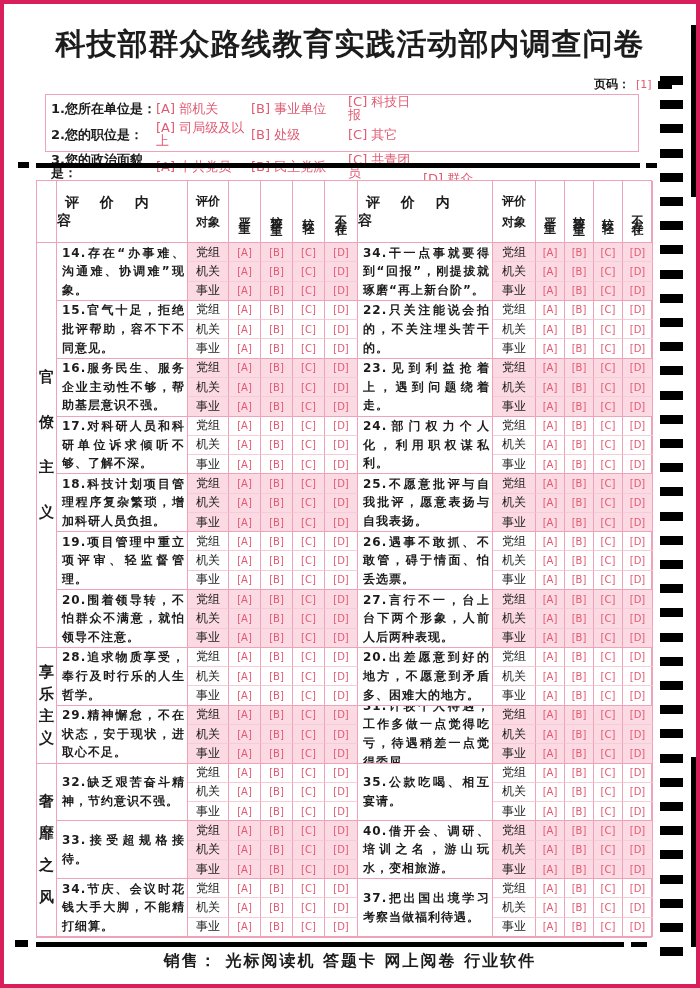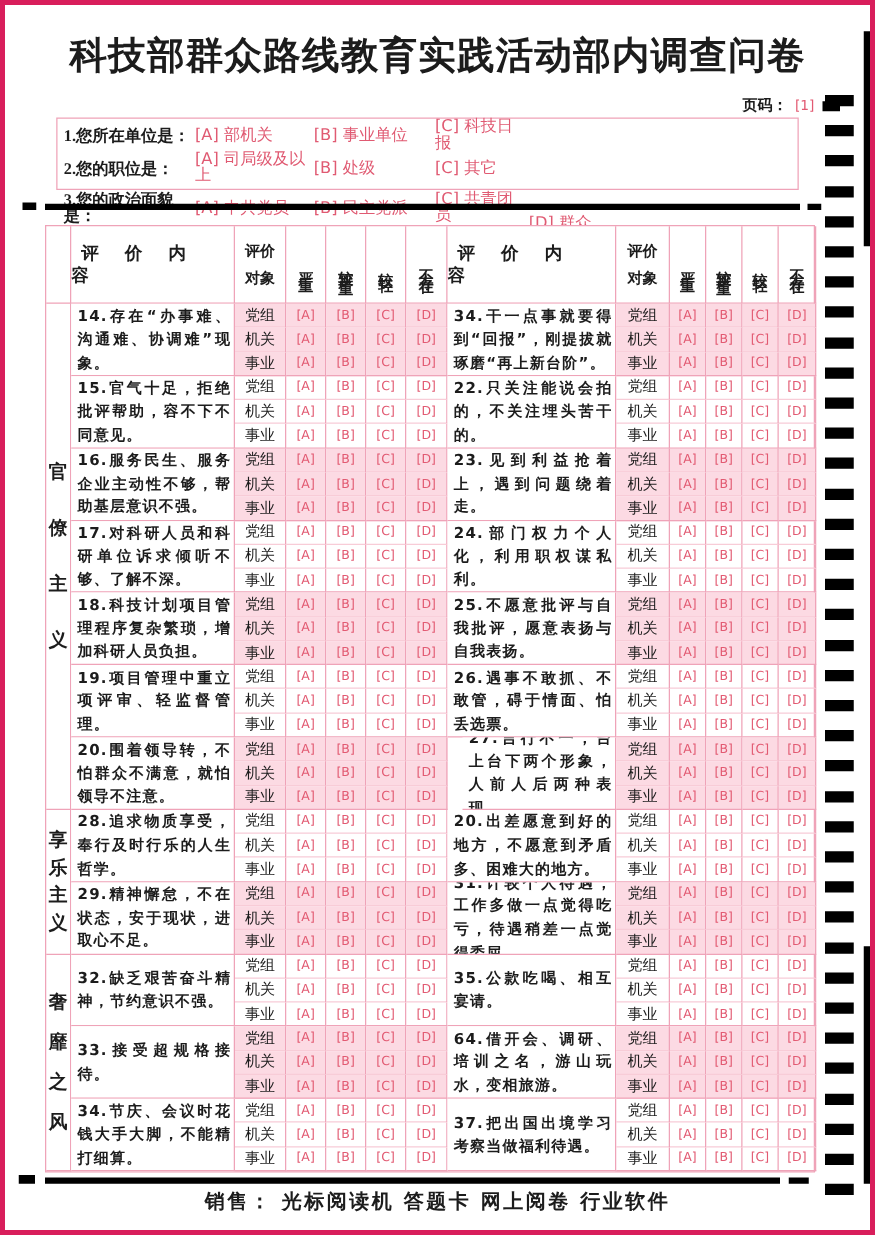--- a/index.html
+++ b/index.html
@@ -14,21 +14,21 @@
   .frame{position:absolute;inset:0;border:4px solid var(--frame);pointer-events:none;z-index:50;}
   .title{position:absolute;top:24px;left:0;width:700px;text-align:center;
     font-size:30px;font-weight:bold;letter-spacing:1px;}
   .pageno{position:absolute;top:76px;left:594px;display:flex;align-items:center;gap:6px;
     font-size:12px;font-weight:bold;}
   .pno-opt{color:var(--bub);font-size:11px;font-weight:normal;}
   .pno-mark{display:inline-block;width:14px;height:8px;background:#000;}
   .profile{position:absolute;left:45px;top:94px;width:594px;height:58px;
     border:1px solid var(--line);box-sizing:border-box;display:flex;flex-direction:column;justify-content:space-evenly;}
   .prow{display:flex;align-items:center;padding-left:5px;font-size:13px;line-height:1;}
-  .plabel{width:105px;font-weight:bold;color:var(--ink);font-family:Liberation Serif, serif;}
+  .plabel{width:105px;font-weight:bold;color:var(--ink);}
   .popt{color:var(--popt);}
   .popt.w0{width:95px;} .popt.w1{width:97px;} .popt.w2{width:75px;} .popt.w3{flex:1;margin-top:25px;}
   .sq{position:absolute;background:#000;}
   .sq-tl{left:18px;top:162px;width:11px;height:6px;}
   .bar-top{left:36px;top:163px;width:604px;height:5px;}
   .dash-tr{left:646px;top:163px;width:11px;height:5px;}
   .sq-bl{left:15px;top:940px;width:13px;height:7px;}
   .bar-bottom{left:36px;top:942px;width:588px;height:5px;}
   .dash-br{left:631px;top:942px;width:16px;height:5px;}
   .grid{position:absolute;left:36px;top:180px;width:616px;height:758px;box-sizing:border-box;
@@ -463,21 +463,21 @@
     <div class="cell tc lt" style="grid-area: 18 / 9;">机关</div>
     <div class="cell oc lt" style="grid-area: 18 / 10;">[A]</div>
     <div class="cell oc lt" style="grid-area: 18 / 11;">[B]</div>
     <div class="cell oc lt" style="grid-area: 18 / 12;">[C]</div>
     <div class="cell oc lt" style="grid-area: 18 / 13;">[D]</div>
     <div class="cell tc" style="grid-area: 19 / 9;">事业</div>
     <div class="cell oc" style="grid-area: 19 / 10;">[A]</div>
     <div class="cell oc" style="grid-area: 19 / 11;">[B]</div>
     <div class="cell oc" style="grid-area: 19 / 12;">[C]</div>
     <div class="cell oc" style="grid-area: 19 / 13;">[D]</div>
-    <div class="cell qc" style="grid-area: 20 / 8 / span 3; margin-left: 12px;">
+    <div class="cell qc" style="grid-area: 20 / 8 / span 3;">
       <span>27.言行不一，台上台下两个形象，人前人后两种表现。</span>
     </div>
     <div class="cell tc sh lt" style="grid-area: 20 / 9;">党组</div>
     <div class="cell oc sh lt" style="grid-area: 20 / 10;">[A]</div>
     <div class="cell oc sh lt" style="grid-area: 20 / 11;">[B]</div>
     <div class="cell oc sh lt" style="grid-area: 20 / 12;">[C]</div>
     <div class="cell oc sh lt" style="grid-area: 20 / 13;">[D]</div>
     <div class="cell tc sh lt" style="grid-area: 21 / 9;">机关</div>
     <div class="cell oc sh lt" style="grid-area: 21 / 10;">[A]</div>
     <div class="cell oc sh lt" style="grid-area: 21 / 11;">[B]</div>
@@ -536,21 +536,21 @@
     <div class="cell oc lt" style="grid-area: 30 / 10;">[A]</div>
     <div class="cell oc lt" style="grid-area: 30 / 11;">[B]</div>
     <div class="cell oc lt" style="grid-area: 30 / 12;">[C]</div>
     <div class="cell oc lt" style="grid-area: 30 / 13;">[D]</div>
     <div class="cell tc" style="grid-area: 31 / 9;">事业</div>
     <div class="cell oc" style="grid-area: 31 / 10;">[A]</div>
     <div class="cell oc" style="grid-area: 31 / 11;">[B]</div>
     <div class="cell oc" style="grid-area: 31 / 12;">[C]</div>
     <div class="cell oc" style="grid-area: 31 / 13;">[D]</div>
     <div class="cell qc" style="grid-area: 32 / 8 / span 3;">
-      <span>64.借开会、调研、培训之名，游山玩水，变相旅游。</span>
+      <span>40.借开会、调研、培训之名，游山玩水，变相旅游。</span>
     </div>
     <div class="cell tc sh lt" style="grid-area: 32 / 9;">党组</div>
     <div class="cell oc sh lt" style="grid-area: 32 / 10;">[A]</div>
     <div class="cell oc sh lt" style="grid-area: 32 / 11;">[B]</div>
     <div class="cell oc sh lt" style="grid-area: 32 / 12;">[C]</div>
     <div class="cell oc sh lt" style="grid-area: 32 / 13;">[D]</div>
     <div class="cell tc sh lt" style="grid-area: 33 / 9;">机关</div>
     <div class="cell oc sh lt" style="grid-area: 33 / 10;">[A]</div>
     <div class="cell oc sh lt" style="grid-area: 33 / 11;">[B]</div>
     <div class="cell oc sh lt" style="grid-area: 33 / 12;">[C]</div>

